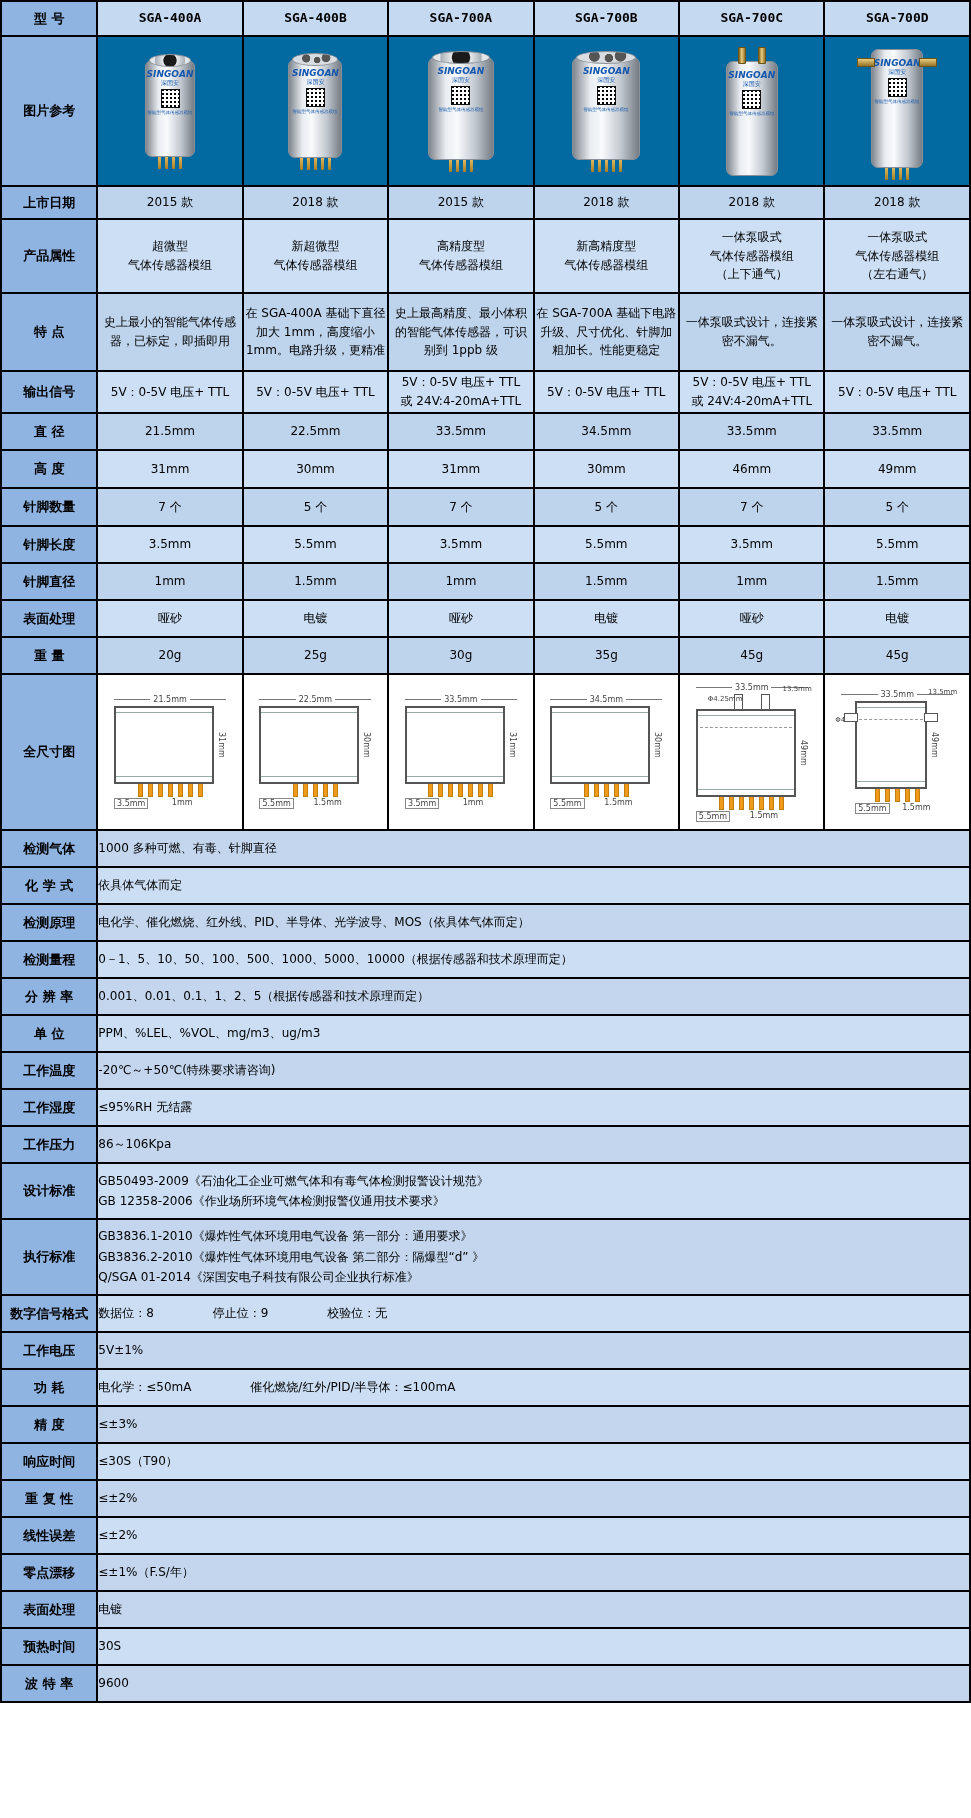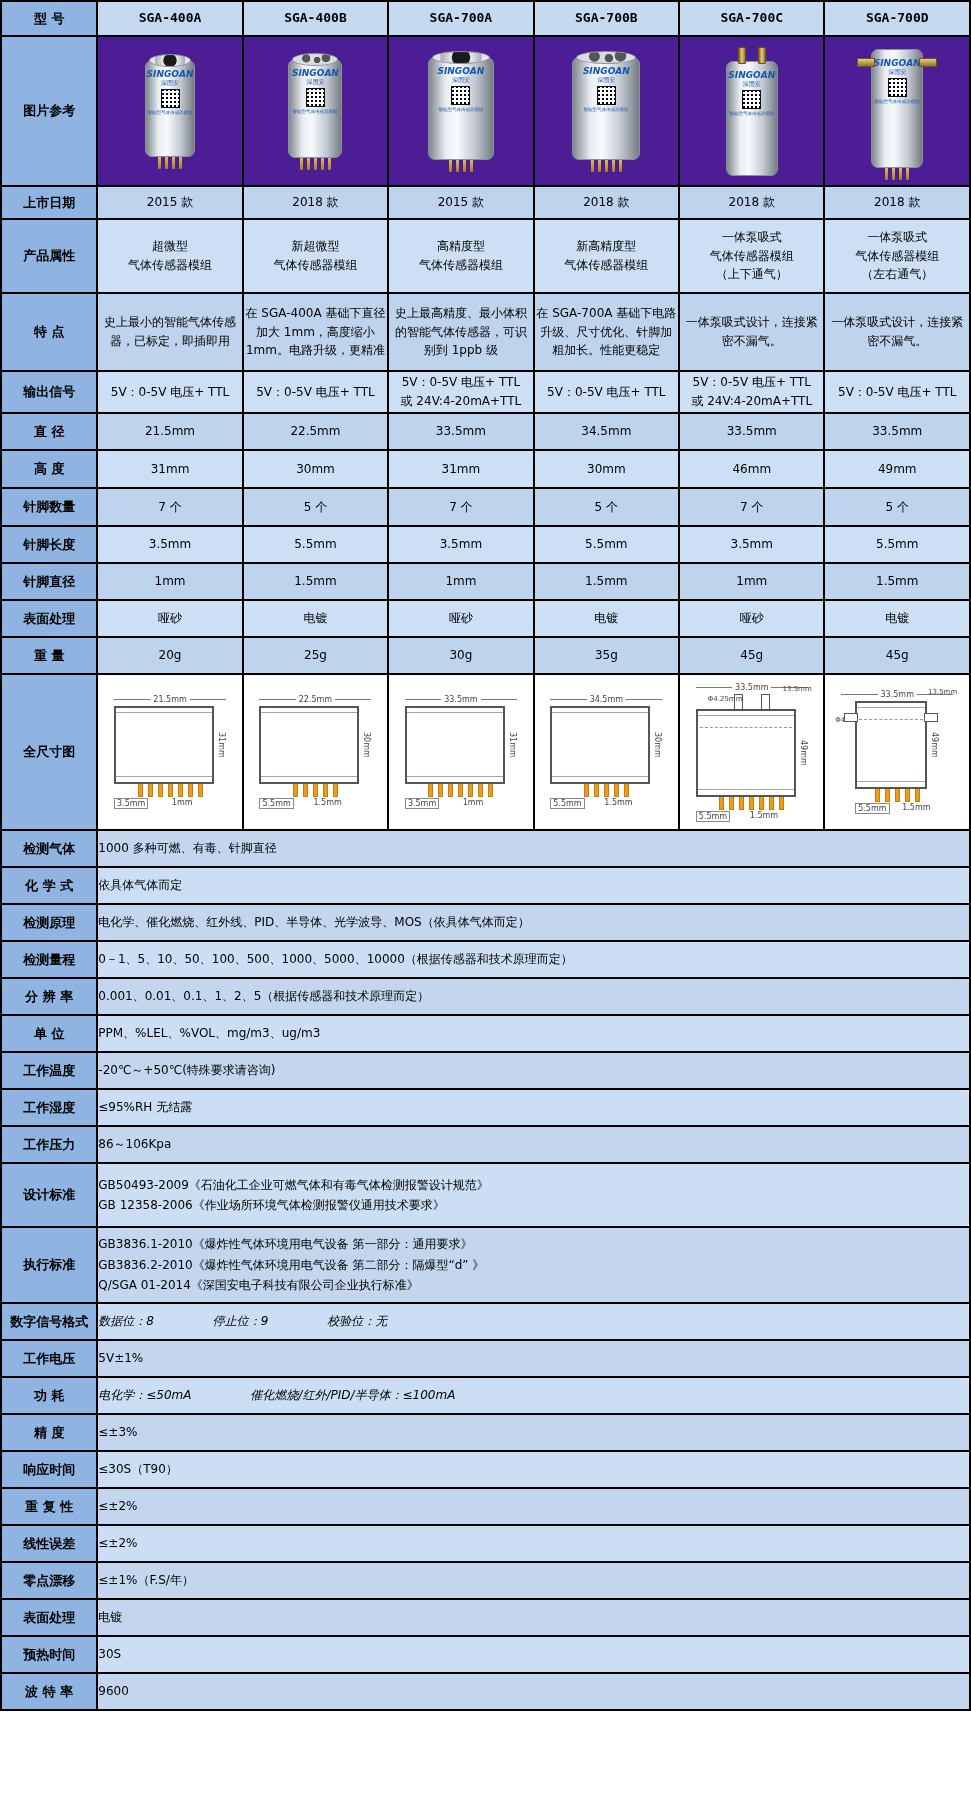--- a/index.html
+++ b/index.html
@@ -7,26 +7,26 @@
   table.spec-table{width:971px;border-collapse:collapse;table-layout:fixed;}
   table.spec-table th,table.spec-table td{border:2px solid #000;padding:0;vertical-align:middle;overflow:hidden;}
   col.c-label{width:96px;}
   col.c-data{width:145px;}
   th.lbl{background:#8FB4E1;font-size:13px;font-weight:bold;text-align:center;padding:2px;}
   td.cell{font-size:12px;text-align:center;line-height:1.55;padding:2px 5px;}
   tr.hdr td.cell{background:#C5D9F1;font-family:"DejaVu Sans Mono","Liberation Mono",monospace;font-weight:bold;font-size:13px;}
   tr.dark td.cell{background:#BED3EC;}
   tr.light td.cell{background:#CDDFF5;}
   tr.spec-dark td.cell{background:#C3D6EE;}
-  tr.spec-light td.cell{background:#CCDEF4;border-radius:7px;}
+  tr.spec-light td.cell{background:#CCDEF4;}
   td.span-cell{text-align:left;padding:2px 10px;font-size:12px;line-height:1.7;}
   .ml{white-space:pre-line;}
-  .part{display:inline-block;margin-right:55px;font-style:italic;}
+  .part{display:inline-block;margin-right:55px;}
   
-  td.img-cell{background:#4c1d95;}
+  td.img-cell{background:#0369a1;}
   .sensor{display:flex;flex-direction:column;align-items:center;margin:0 auto;}
   .s-cap{height:11px;border-radius:50%;margin-bottom:-7px;position:relative;z-index:2;border:1px solid #8a9097;}
   .cap-ring{background:radial-gradient(circle at 50% 50%,#1a1a1a 30%,#e8ebee 34%,#a9b0b7 70%,#e2e6ea 75%);}
   .cap-perf{background:radial-gradient(circle at 30% 40%,#555 12%,transparent 14%),radial-gradient(circle at 55% 55%,#555 12%,transparent 14%),radial-gradient(circle at 75% 35%,#555 12%,transparent 14%),#d9dde1;}
   .s-body{border-radius:7px;border:1px solid #8a9097;background:linear-gradient(90deg,#80868e,#e9edf1 26%,#f8fafc 44%,#c3c9d0 72%,#767c84);display:flex;flex-direction:column;align-items:center;justify-content:flex-start;padding-top:9px;position:relative;}
   .brand{color:#1457AE;font-weight:bold;font-style:italic;font-size:9px;letter-spacing:0;line-height:1;}
   .brand-cn{color:#1457AE;font-size:6px;line-height:1.4;}
   .qr{width:17px;height:17px;margin:2px 0 1px 0;border:1px solid #111;background:repeating-linear-gradient(0deg,#000 0 2px,#fff 2px 4px),repeating-linear-gradient(90deg,#000 0 2px,#fff 2px 4px);background-blend-mode:screen;}
   .s-slogan{color:#1457AE;font-size:6px;transform:scale(.75);white-space:nowrap;line-height:1;}
   .s-pins{display:flex;gap:4px;height:13px;margin-top:-1px;}
@@ -474,21 +474,21 @@
     <td class="cell span-cell" colspan="6">-20℃～+50℃(特殊要求请咨询)</td>
   </tr>
   <tr class="spec-light" style="height:37px">
     <th class="lbl">工作湿度</th>
     <td class="cell span-cell" colspan="6">≤95%RH 无结露</td>
   </tr>
   <tr class="spec-dark" style="height:37px">
     <th class="lbl">工作压力</th>
     <td class="cell span-cell" colspan="6">86～106Kpa</td>
   </tr>
-  <tr class="spec-light" style="height:64px">
+  <tr class="spec-light" style="height:56px">
     <th class="lbl">设计标准</th>
     <td class="cell span-cell ml" colspan="6">GB50493-2009《石油化工企业可燃气体和有毒气体检测报警设计规范》
 GB 12358-2006《作业场所环境气体检测报警仪通用技术要求》</td>
   </tr>
   <tr class="spec-dark" style="height:76px">
     <th class="lbl">执行标准</th>
     <td class="cell span-cell ml" colspan="6">GB3836.1-2010《爆炸性气体环境用电气设备 第一部分：通用要求》
 GB3836.2-2010《爆炸性气体环境用电气设备 第二部分：隔爆型“d”  》
 Q/SGA 01-2014《深国安电子科技有限公司企业执行标准》</td>
   </tr>

